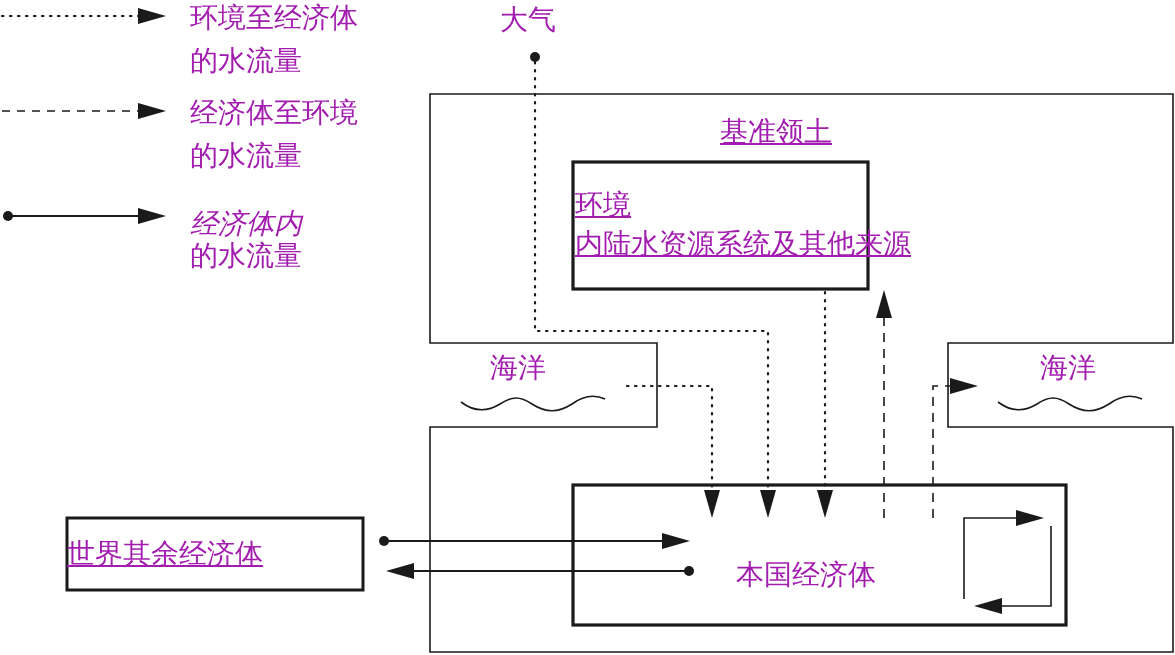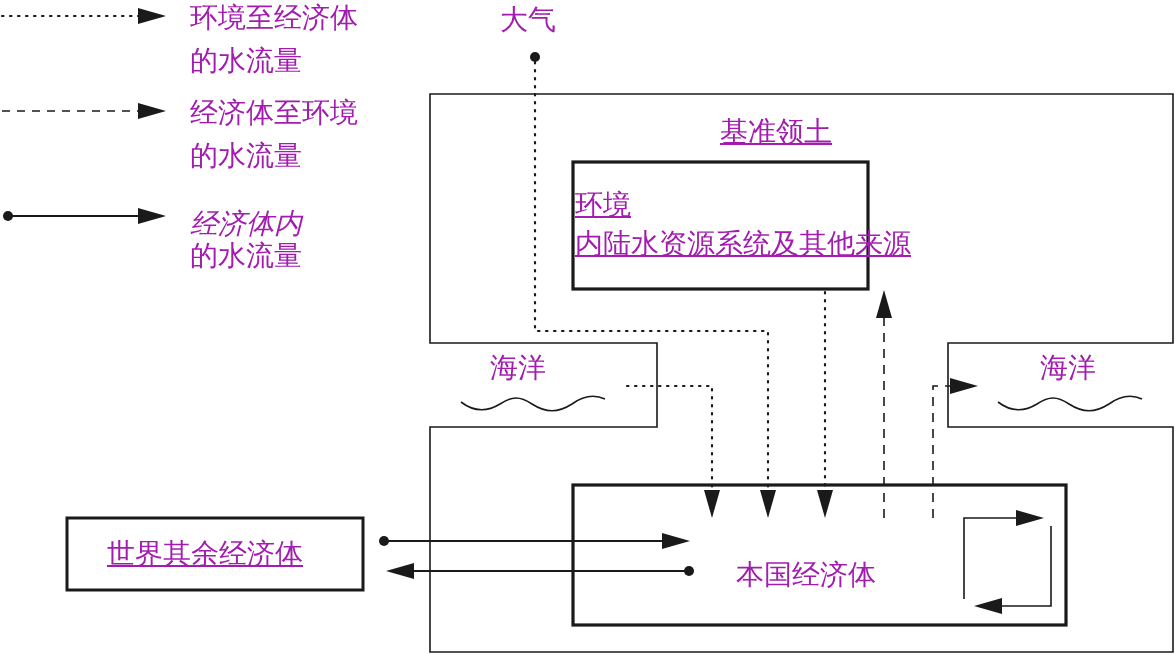--- a/index.html
+++ b/index.html
@@ -96,13 +96,13 @@
 <div class="lbl" style="left:190px; top:206px;font-style:italic;">经济体内</div>
 <div class="lbl" style="left:190px; top:238px;">的水流量</div>
 
 <div class="lbl" style="left:500px; top:2px;">大气</div>
 <div class="lbl center" style="left:720px; top:114px; width:200px;">基准领土</div>
 <div class="lbl center" style="left:575px; top:187px; width:314px;">环境</div>
 <div class="lbl center" style="left:575px; top:226px; width:239px;">内陆水资源系统及其他来源</div>
 <div class="lbl" style="left:490px; top:350px;">海洋</div>
 <div class="lbl" style="left:1040px; top:350px;">海洋</div>
 <div class="lbl" style="left:736px; top:557px;">本国经济体</div>
-<div class="lbl center" style="left:67px; top:536px; width:296px;padding-left:40px;">世界其余经济体</div>
+<div class="lbl center" style="left:67px; top:536px; width:296px;">世界其余经济体</div>
 
 </body></html>

